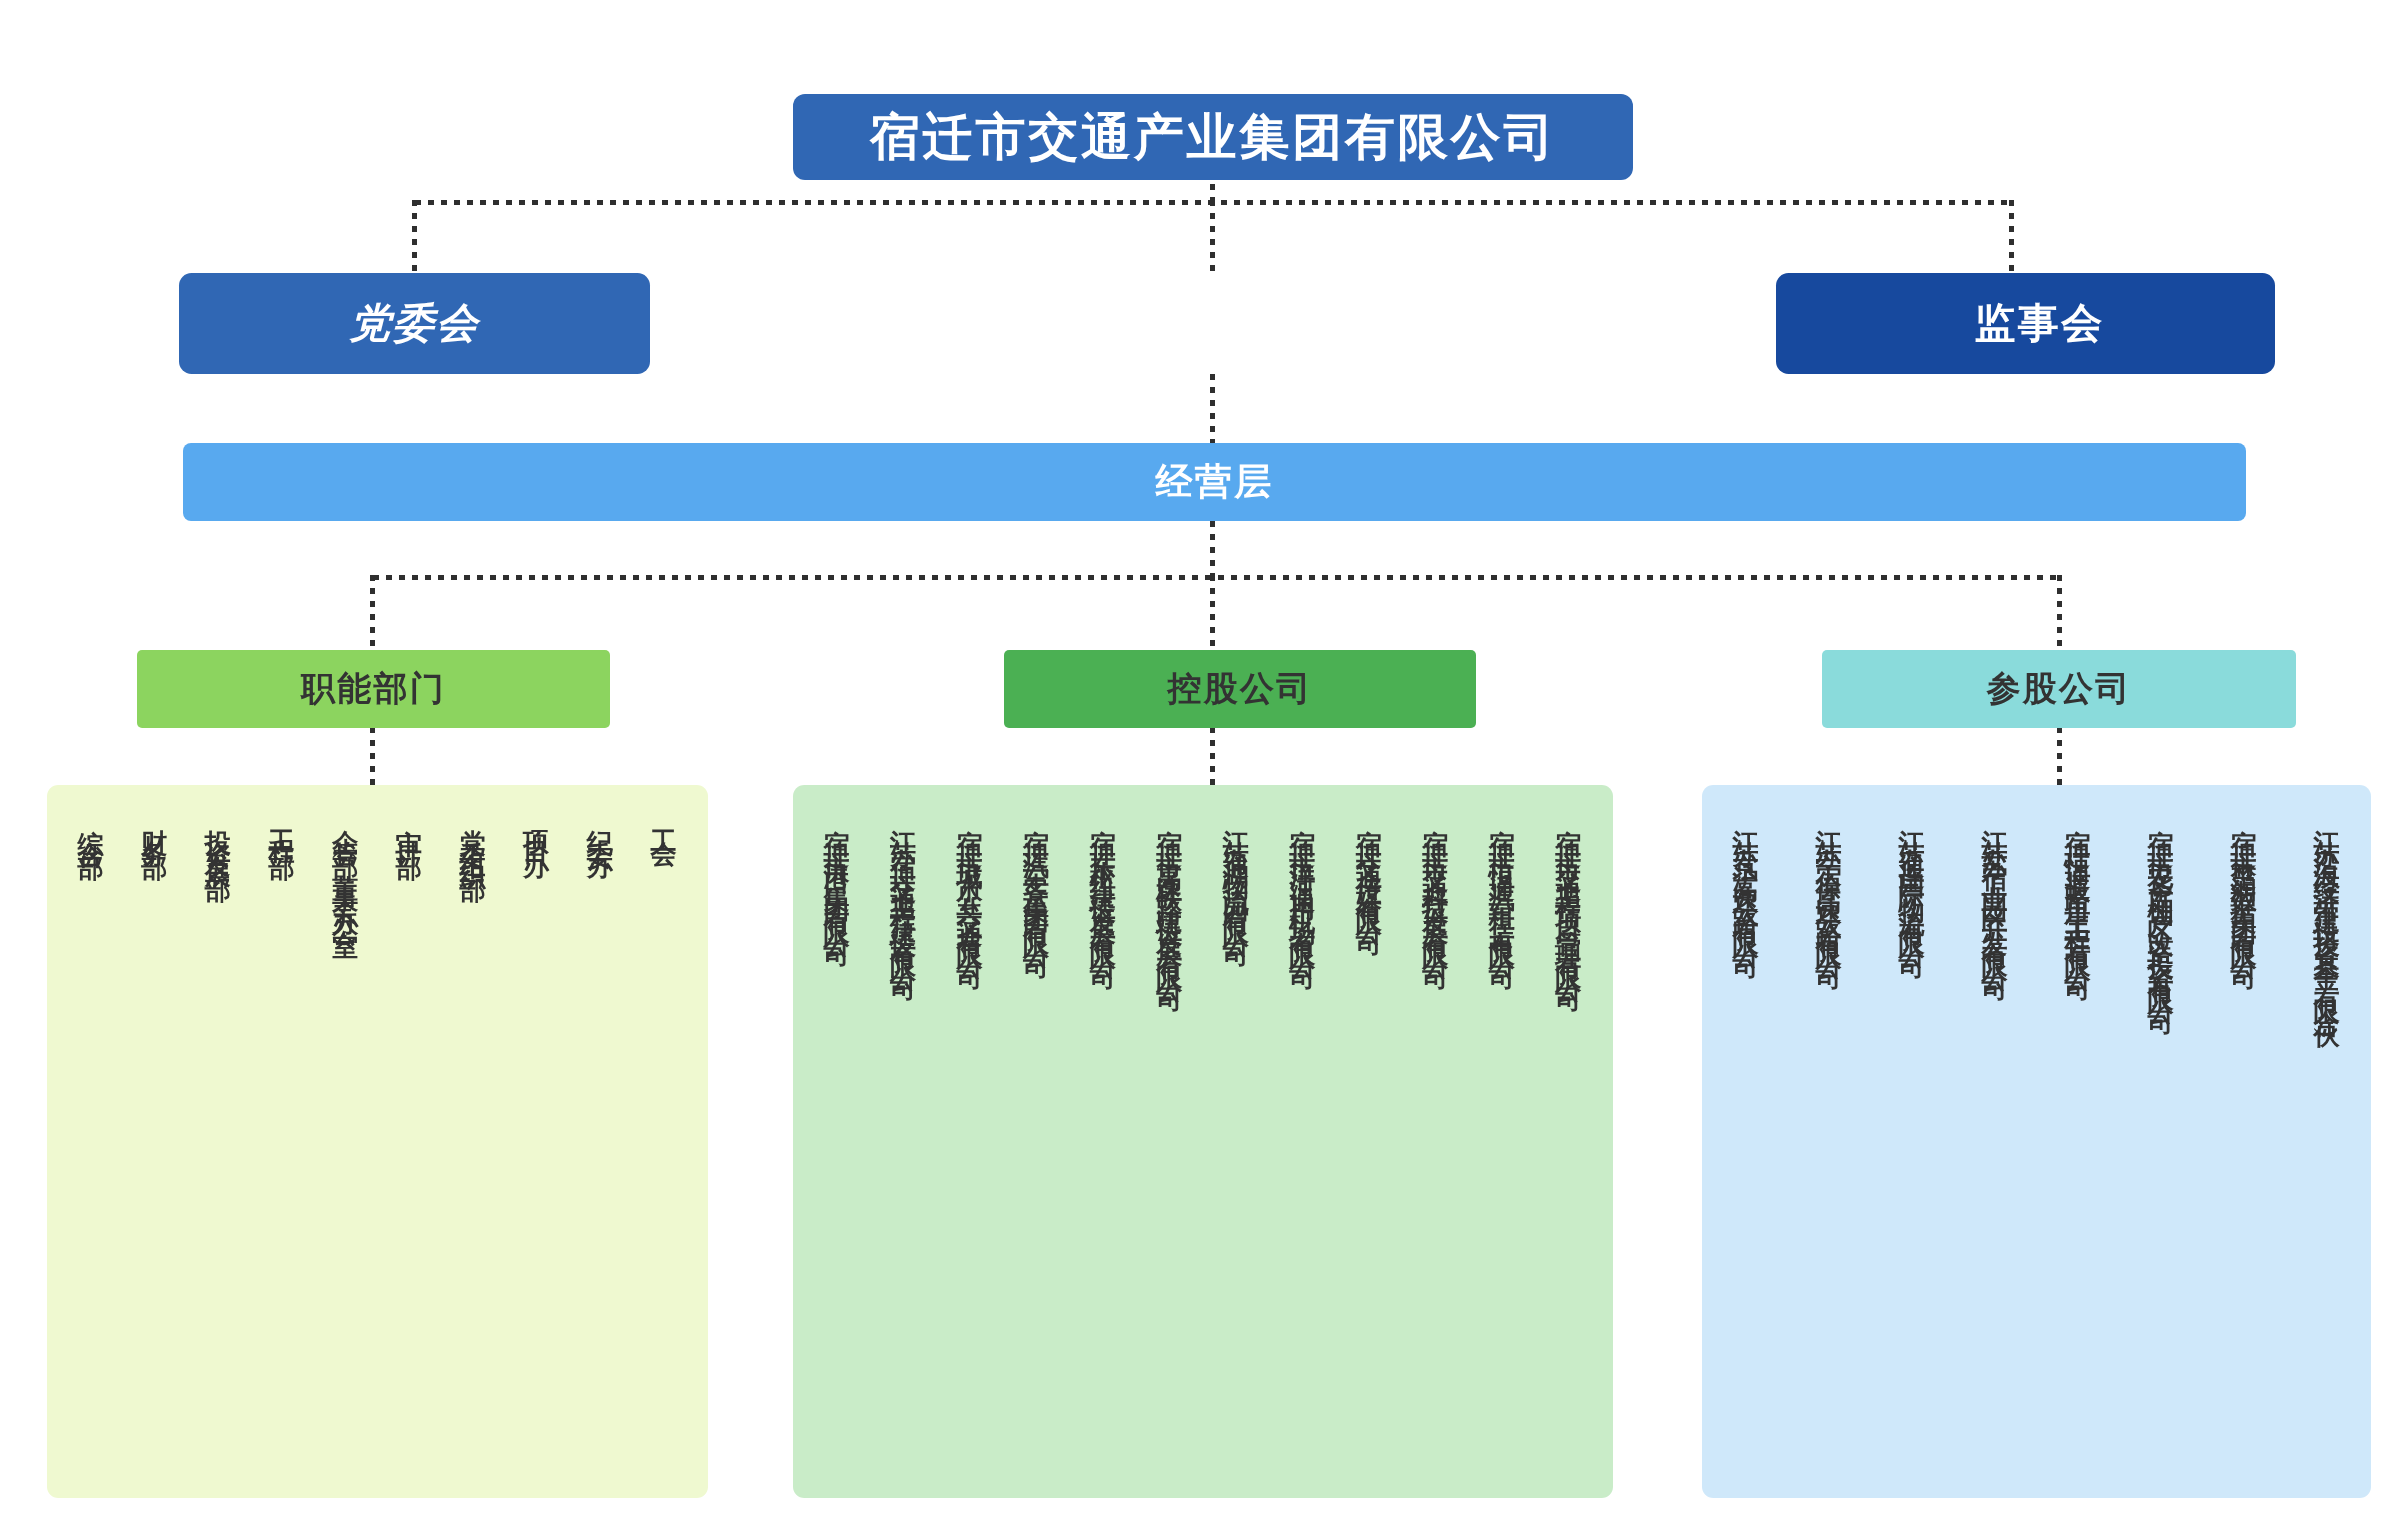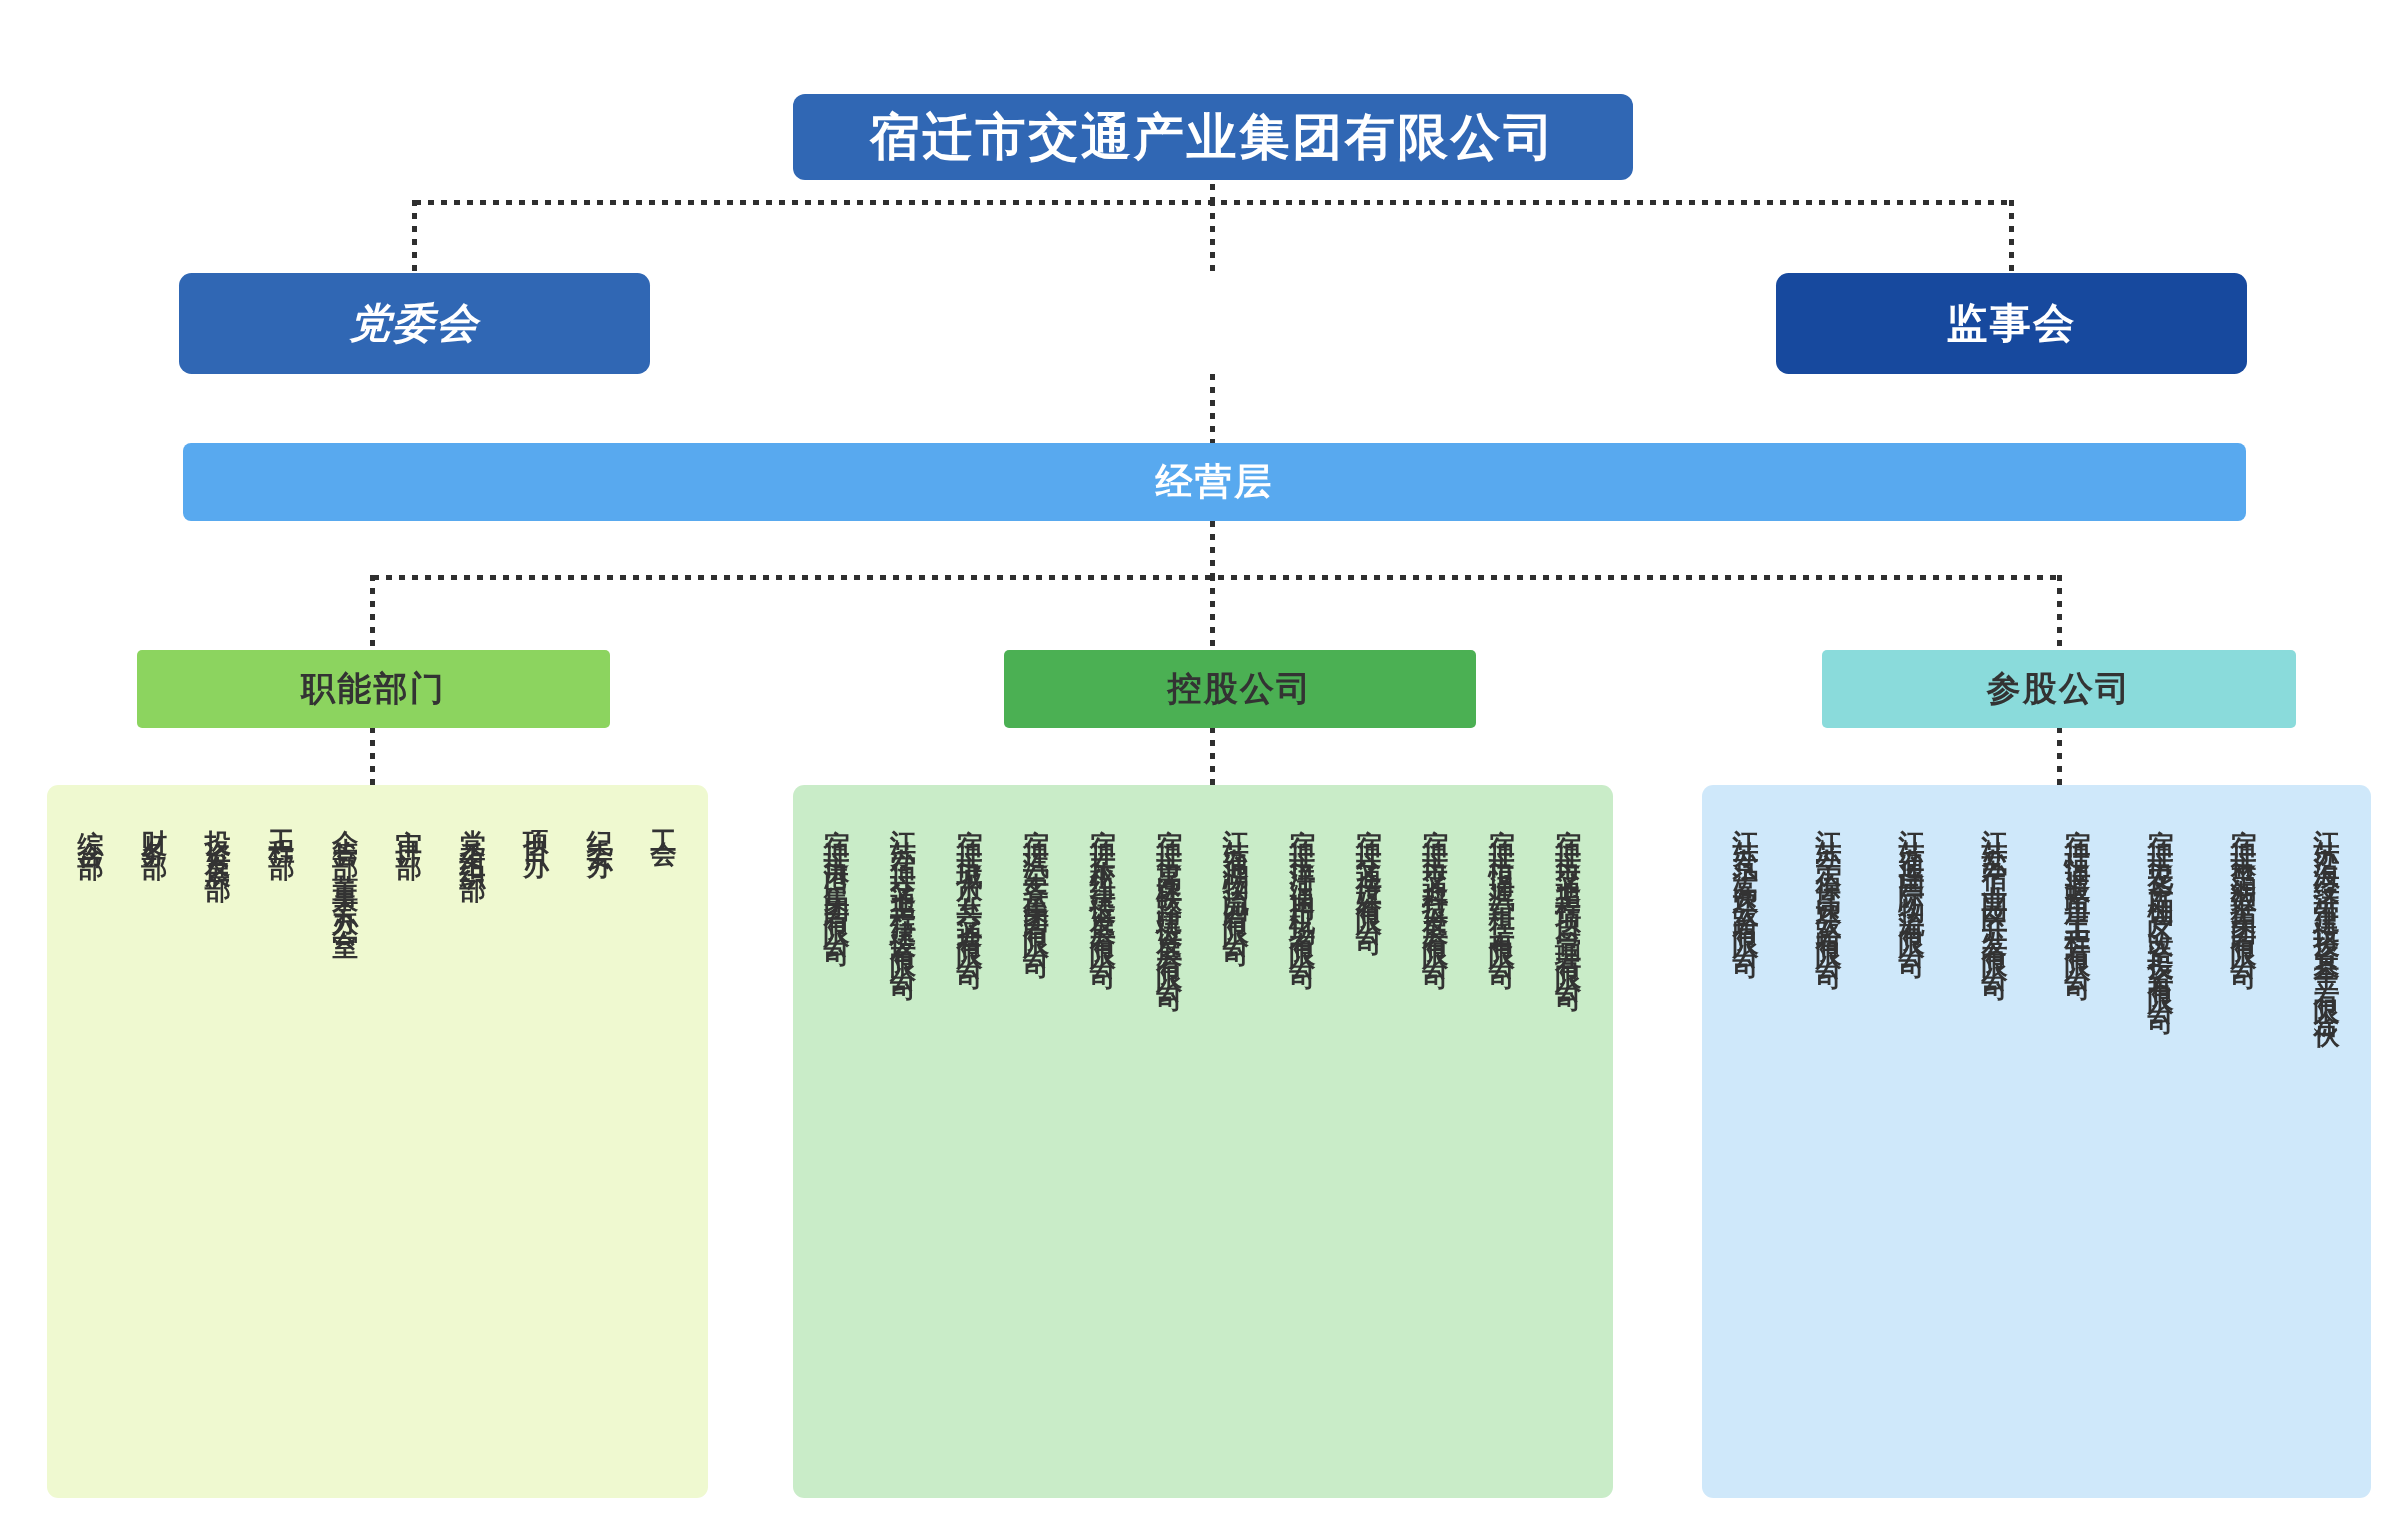--- a/index.html
+++ b/index.html
@@ -50,21 +50,21 @@
   <div class="vline" style="left:1210px;top:727px;height:58px;"></div>
   <div class="vline" style="left:2057px;top:727px;height:58px;"></div>
 
   <div class="box title-box">
     <span>宿迁市交通产业集团有限公司</span>
   </div>
 
   <div class="box gov" style="left:179px;font-style:italic;">
     <span>党委会</span>
   </div>
-  <div class="box gov dark" style="left:1776px;">
+  <div class="box gov dark" style="left:1776px;padding-left:28px;">
     <span>监事会</span>
   </div>
 
   <div class="box mgmt">
     <span>经营层</span>
   </div>
 
   <div class="box hdr" style="left:137px;width:473px;background:var(--green-light);">
     <span>职能部门</span>
   </div>

